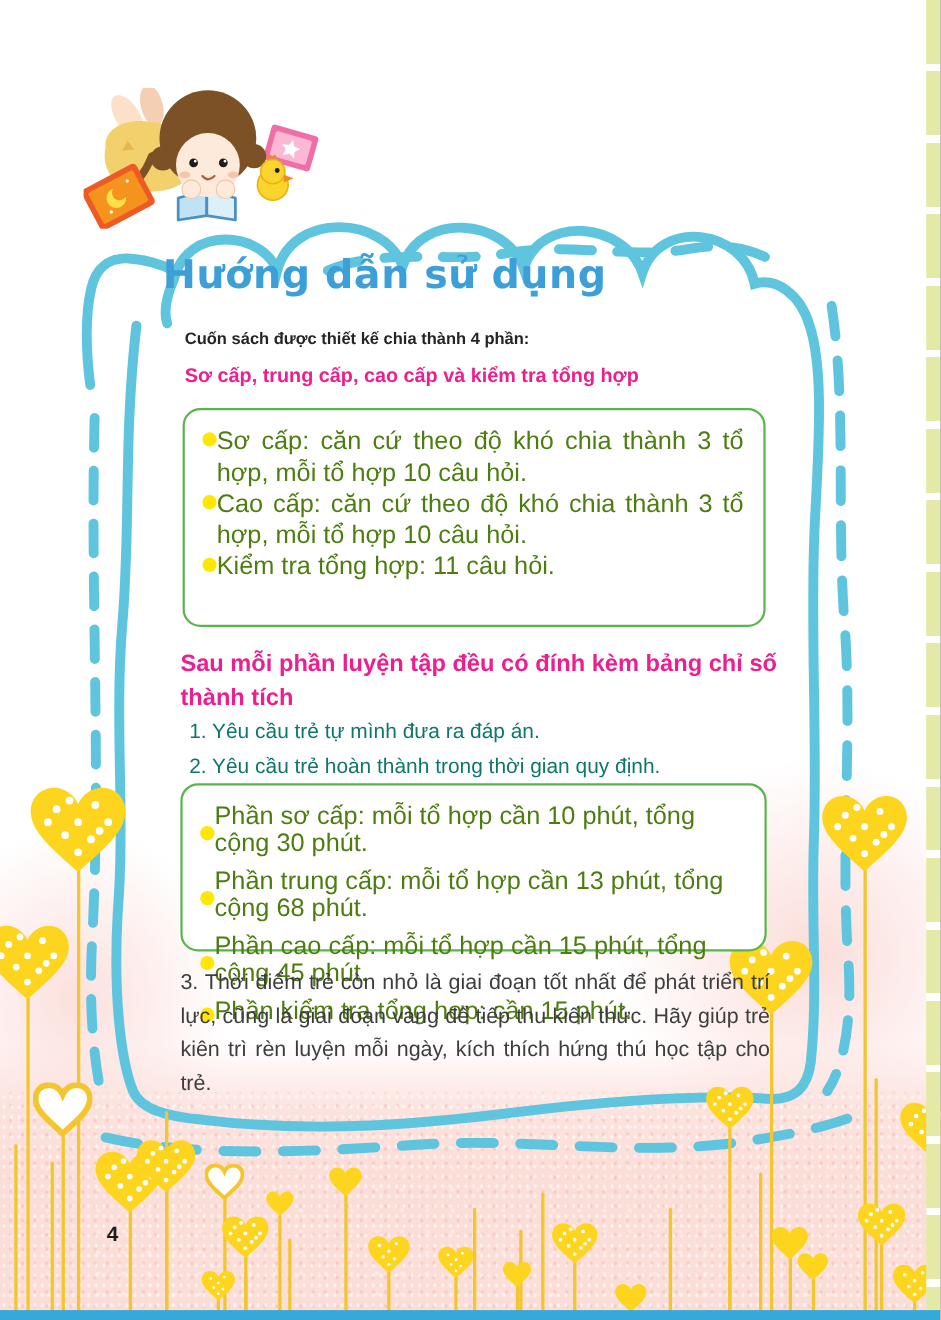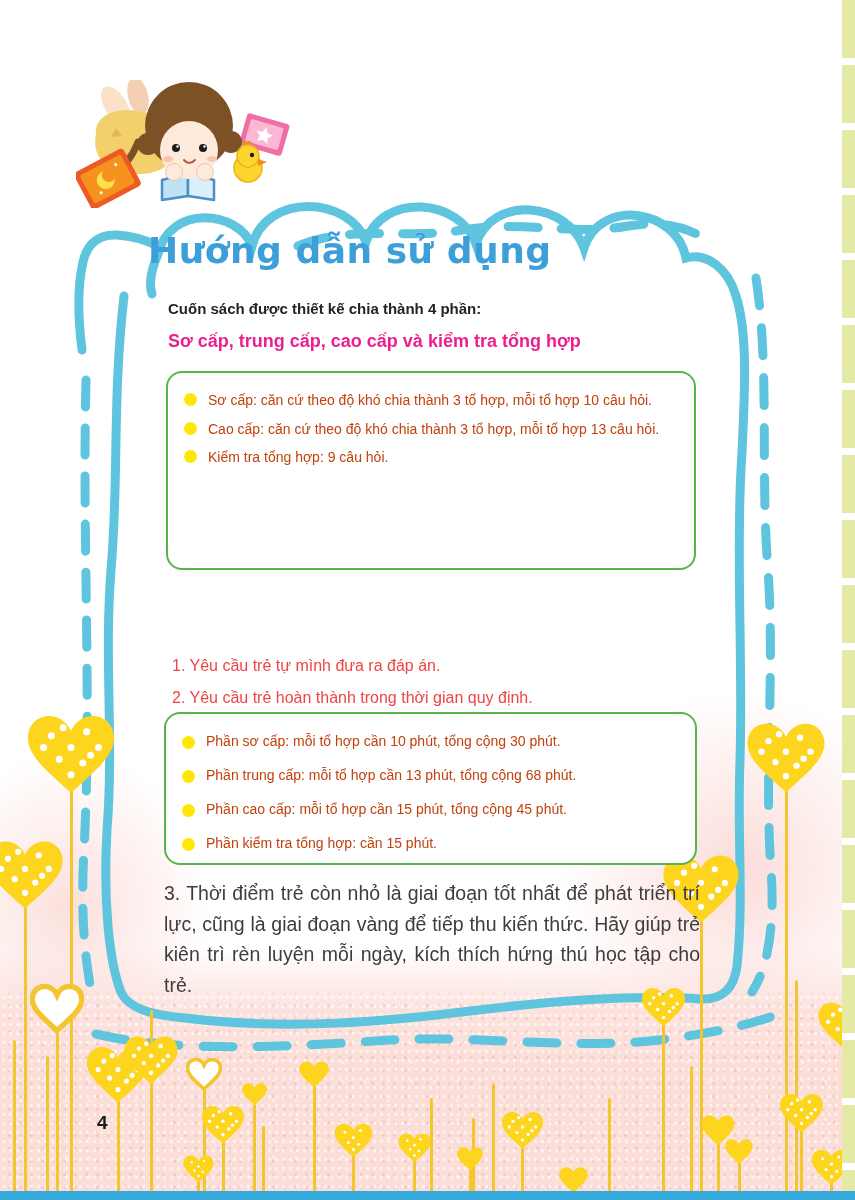--- a/index.html
+++ b/index.html
@@ -65,30 +65,30 @@
     position:absolute; left:168px; top:331px; width:540px;
     font-size:18px; font-weight:700; color:#ed1e8f;
   }
   .green-box{
     position:absolute; box-sizing:border-box;
     border:2.5px solid #57b54b; border-radius:16px; background:#ffffff;
   }
   .box1{left:166px; top:371px; width:530px; height:199px; padding:13px 18px 10px 16px;}
   .box2{left:164px; top:712px; width:533px; height:153px; padding:15px 18px 10px 16px;}
   .green-box ul{list-style:none; margin:0; padding:0;}
-  .green-box li{display:flex; gap:11px; color:#c2410c; font-size:14px; line-height:28.5px;}
-  .box2 li{margin-bottom:9px; line-height:25px;}
+  .green-box li{display:flex; color:#4d7c0f; font-size:23px; line-height:28.5px;}
+  .box2 li{margin-bottom:9px; line-height:25px;align-items:center;}
   .dot{width:13px; height:13px; border-radius:50%; background:#ffe604; flex:none; margin-top:7px;}
   .box1 li .li-text{text-align:justify;}
   .section-h{
     position:absolute; left:164px; top:588px; width:548px;
     font-size:21.5px; font-weight:700; color:#ed1e8f; line-height:31px;
   }
   .steps{position:absolute; left:172px; top:650px; width:540px;
-    color:#ef4444; font-size:16px; line-height:32px;}
+    color:#0f766e; font-size:19px; line-height:32px;}
   .note{
     position:absolute; left:164px; top:878px; width:536px;
     color:#3d3d3d; font-size:19.5px; line-height:30.5px; text-align:justify;
   }
   .page-num{
     position:absolute; left:97px; top:1112px; z-index:6;
     font-size:19px; font-weight:700; color:#1c1c1c;
   }
   .girl{position:absolute; left:76px; top:80px; z-index:6;}
 </style>
@@ -437,29 +437,30 @@
     <div class="h-pink">Sơ cấp, trung cấp, cao cấp và kiểm tra tổng hợp</div>
 
     <div class="green-box box1">
       <ul>
         <li>
             <span class="dot"></span>
             <span class="li-text">Sơ cấp: căn cứ theo độ khó chia thành 3 tổ hợp, mỗi tổ hợp 10 câu hỏi.</span>
           </li>
         <li>
             <span class="dot"></span>
-            <span class="li-text">Cao cấp: căn cứ theo độ khó chia thành 3 tổ hợp, mỗi tổ hợp 13 câu hỏi.</span>
-          </li>
-        <li>
-            <span class="dot"></span>
-            <span class="li-text">Kiểm tra tổng hợp: 9 câu hỏi.</span>
+            <span class="li-text">Cao cấp: căn cứ theo độ khó chia thành 3 tổ hợp, mỗi tổ hợp 10 câu hỏi.</span>
+          </li>
+        <li>
+            <span class="dot"></span>
+            <span class="li-text">Kiểm tra tổng hợp: 11 câu hỏi.</span>
           </li>
       </ul>
     </div>
 
+    <div class="section-h">Sau mỗi phần luyện tập đều có đính kèm bảng chỉ số thành tích</div>
 
     <div class="steps">
       <div>1. Yêu cầu trẻ tự mình đưa ra đáp án.</div>
       <div>2. Yêu cầu trẻ hoàn thành trong thời gian quy định.</div>
     </div>
 
     <div class="green-box box2">
       <ul>
         <li>
             <span class="dot"></span>

